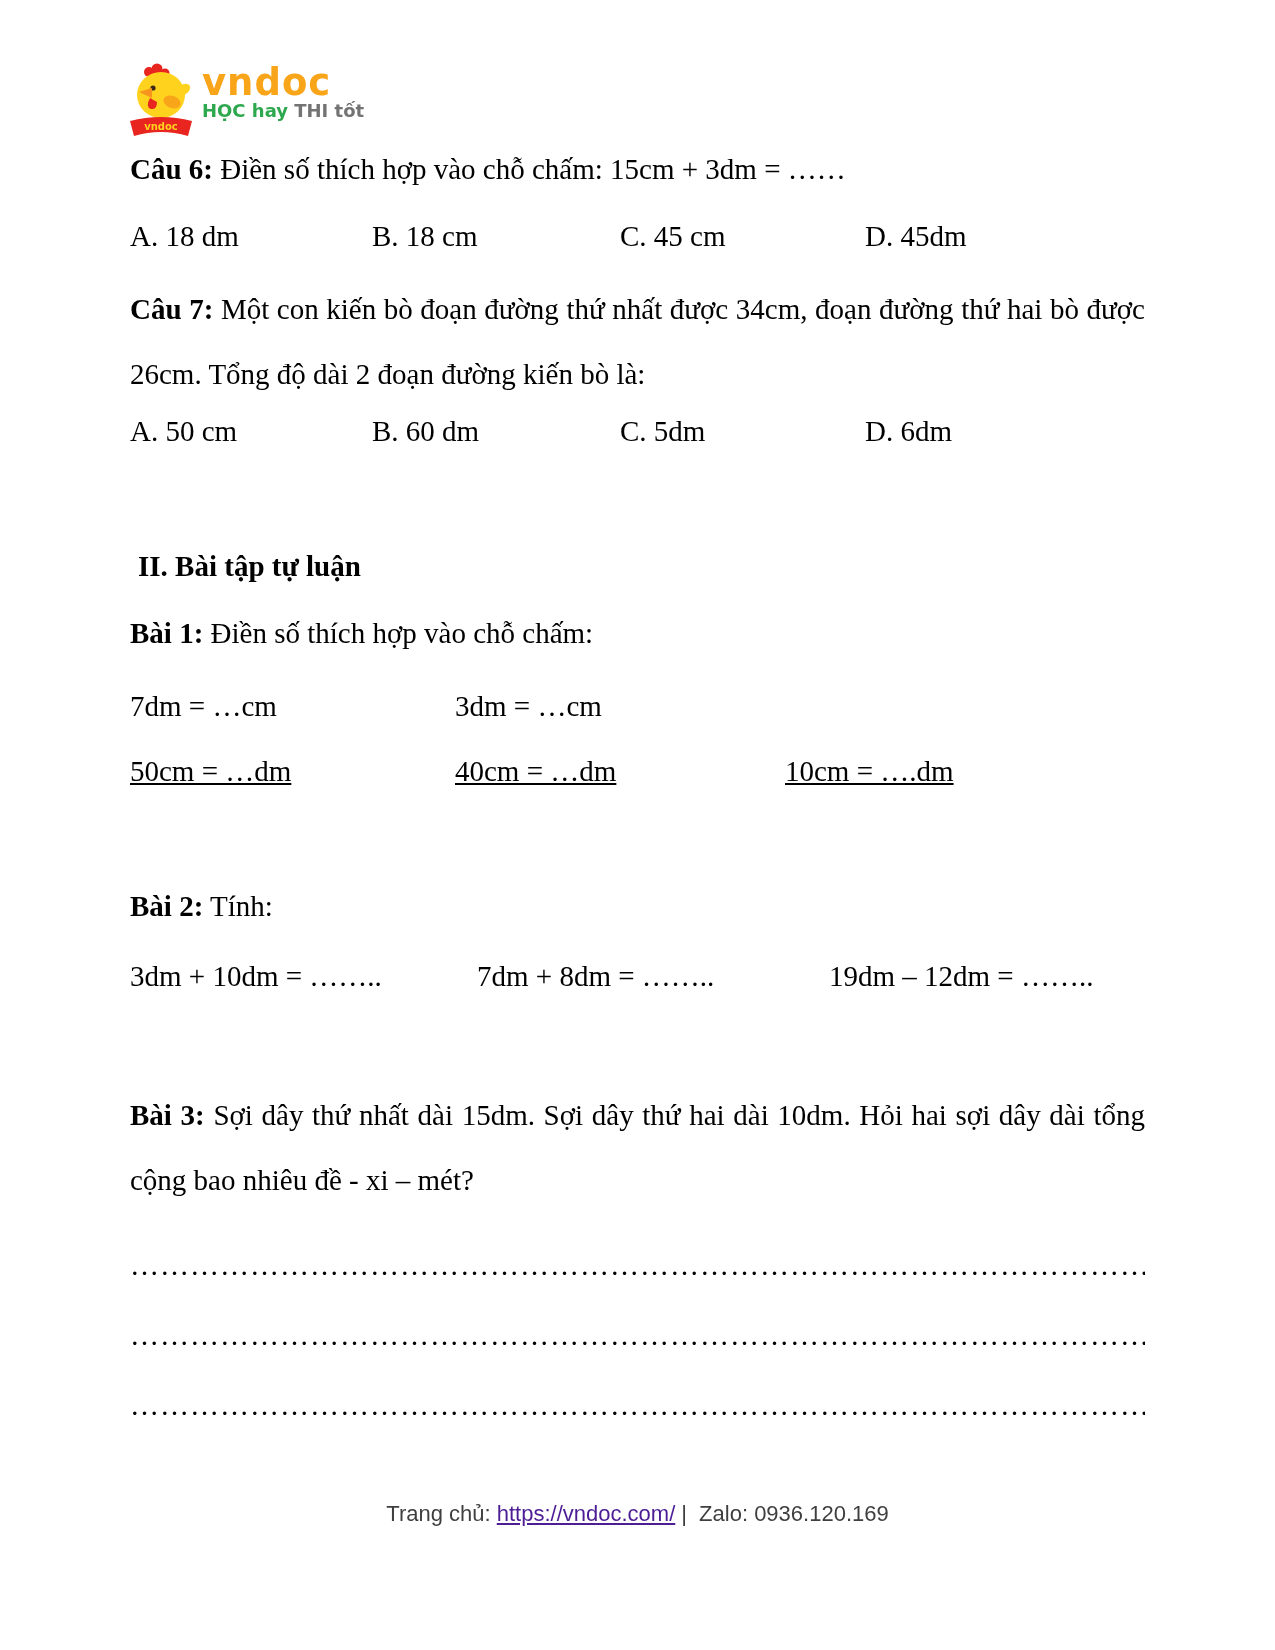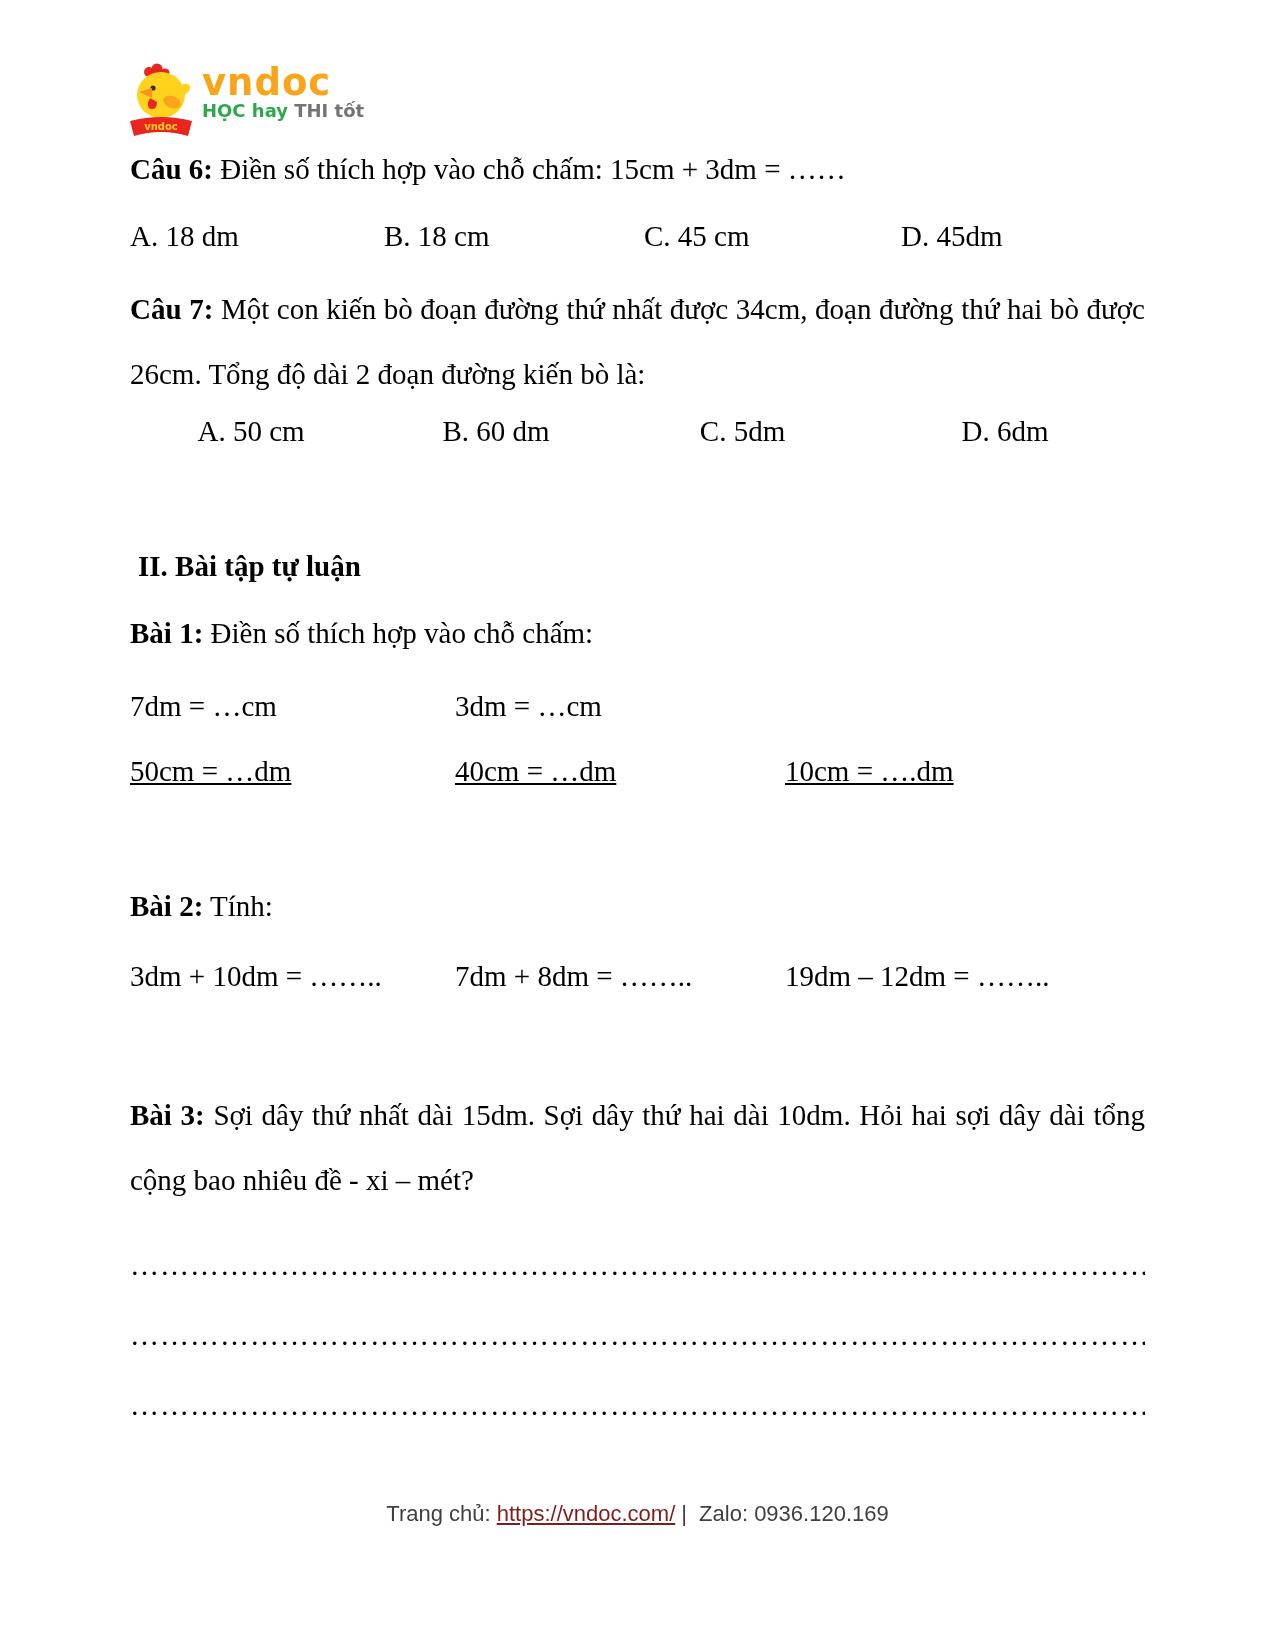--- a/index.html
+++ b/index.html
@@ -18,44 +18,44 @@
   .tagline{font-family:"DejaVu Sans", sans-serif;font-weight:bold;font-size:18px;line-height:22px;}
   .tag-green{color:#2EA84E;}
   .tag-red{color:#737373;}
   
   .para{font-size:29px;line-height:42px;margin:0;}
   .para b{font-weight:bold;}
   .jpara{font-size:29px;line-height:65px;margin:0;text-align:justify;}
   .opt-row{display:grid;grid-template-columns:242px 248px 245px 1fr;font-size:29px;line-height:42px;}
   .fill-row{display:grid;grid-template-columns:325px 330px 1fr;font-size:29px;line-height:42px;}
   .mt-cau6{margin-top:8px;}
-  .mt-opts1{margin-top:25px;gap:12px;}
+  .mt-opts1{margin-top:25px;}
   .mt-cau7{margin-top:20px;}
-  .mt-opts2{margin-top:3px;text-align:center;}
+  .mt-opts2{margin-top:3px;}
   .mt-heading{margin-top:93px;margin-left:8px;}
   .mt-bai1{margin-top:25px;}
   .mt-row1{margin-top:31px;}
   .mt-row2{margin-top:23px;text-decoration:underline;}
   .mt-bai2{margin-top:93px;}
-  .mt-bai2row{margin-top:28px;}
+  .mt-bai2row{margin-top:28px;gap:22px;}
   .mt-bai3{margin-top:86px;}
   .mt-baigiai{margin-top:14px;}
   .center{text-align:center;}
   .dots-line{
     font-size:29px;line-height:42px;white-space:nowrap;overflow:hidden;
     letter-spacing:1px;margin:0;
   }
   .mt-dots1{margin-top:31px;}
   .dots-gap{margin-bottom:28px;}
   
   .footer{
     margin-top:73px;text-align:center;
     font-family:"Liberation Sans", sans-serif;font-size:22px;color:#3f3f3f;line-height:30px;
   }
-  .footer a{color:#7f1d1d;text-decoration:underline;cursor:pointer;}
+  .footer a{color:#4c1d95;text-decoration:underline;cursor:pointer;}
   .footer .sep{color:#3f3f3f;padding:0 6px;}
 </style>
 </head>
 <body>
 
 <div class="page">
   <div class="content">
 
     <div class="logo">
       <svg width="66" height="78" viewBox="0 0 66 78">

